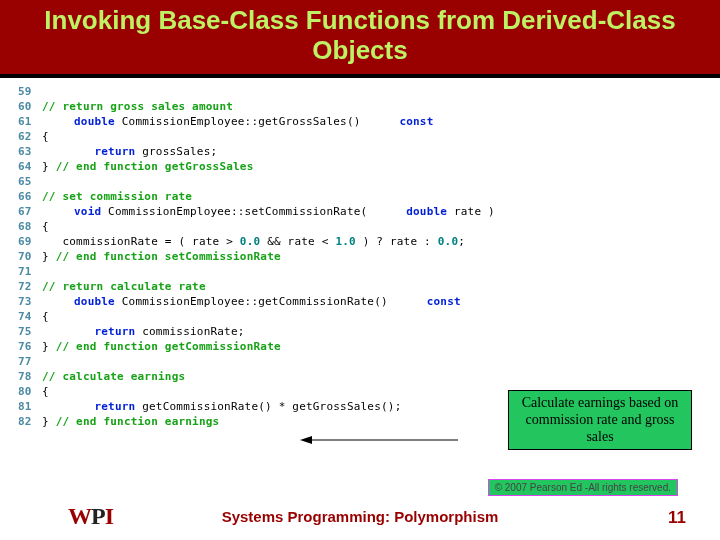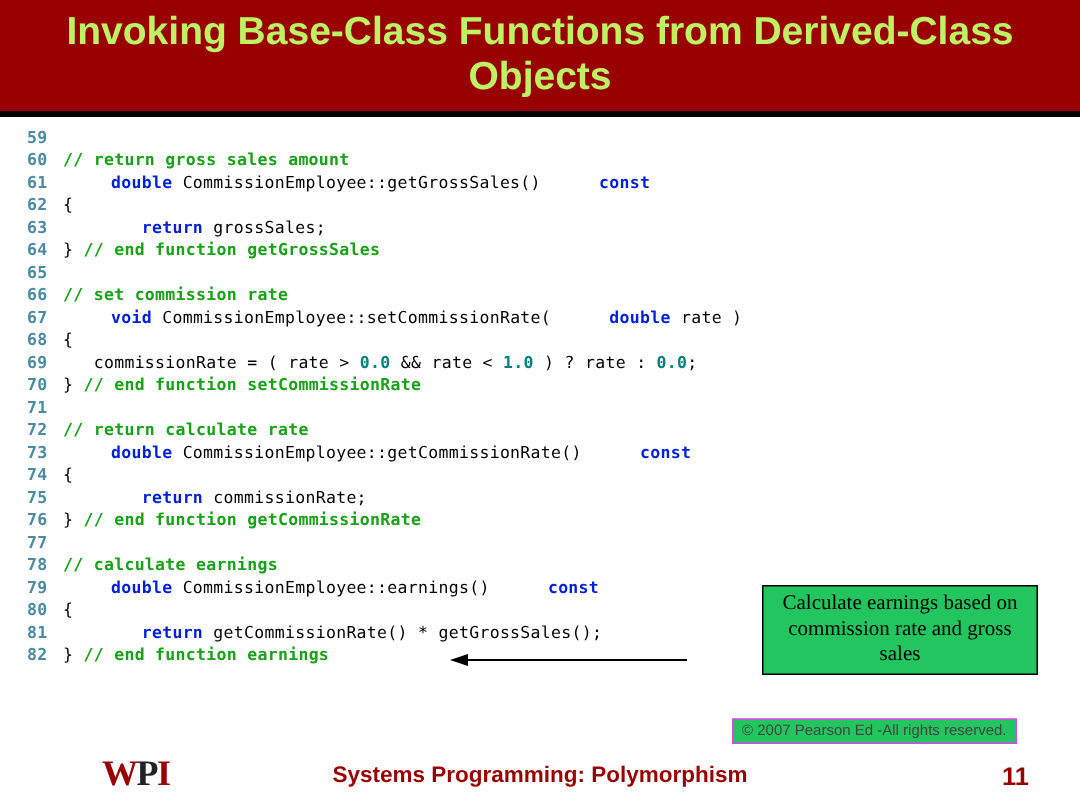--- a/index.html
+++ b/index.html
@@ -131,21 +131,20 @@
     <div class="code-line"><span class="ln">69</span><span class="pl">   commissionRate = ( rate &gt; </span><span class="nm">0.0</span><span class="pl"> &amp;&amp; rate &lt; </span><span class="nm">1.0</span><span class="pl"> ) ? rate : </span><span class="nm">0.0</span><span class="pl">;</span></div>
     <div class="code-line"><span class="ln">70</span><span class="pl">} </span><span class="cm">// end function setCommissionRate</span></div>
     <div class="code-line"><span class="ln">71</span></div>
     <div class="code-line"><span class="ln">72</span><span class="cm">// return calculate rate</span></div>
     <div class="code-line"><span class="ln">73</span><span class="kw">double</span><span class="pl"> CommissionEmployee::getCommissionRate() </span><span class="kw">const</span></div>
     <div class="code-line"><span class="ln">74</span><span class="pl">{</span></div>
     <div class="code-line"><span class="ln">75</span><span class="pl">   </span><span class="kw">return</span><span class="pl"> commissionRate;</span></div>
     <div class="code-line"><span class="ln">76</span><span class="pl">} </span><span class="cm">// end function getCommissionRate</span></div>
     <div class="code-line"><span class="ln">77</span></div>
     <div class="code-line"><span class="ln">78</span><span class="cm">// calculate earnings</span></div>
-    <div class="code-line"><span class="ln">79</span><span class="kw">double</span><span class="pl"> CommissionEmployee::earnings() </span><span class="kw">const</span></div>
     <div class="code-line"><span class="ln">80</span><span class="pl">{</span></div>
     <div class="code-line"><span class="ln">81</span><span class="pl">   </span><span class="kw">return</span><span class="pl"> getCommissionRate() * getGrossSales();</span></div>
     <div class="code-line"><span class="ln">82</span><span class="pl">} </span><span class="cm">// end function earnings</span></div>
   </div>
 
 <div class="callout">Calculate earnings based on commission rate and gross sales</div>
 
 <svg class="arrow" viewBox="0 0 160 12">
   <line x1="10" y1="6" x2="158" y2="6" stroke="#000" stroke-width="1.2"></line>
   <polygon points="0,6 12,2 12,10" fill="#000"></polygon>

